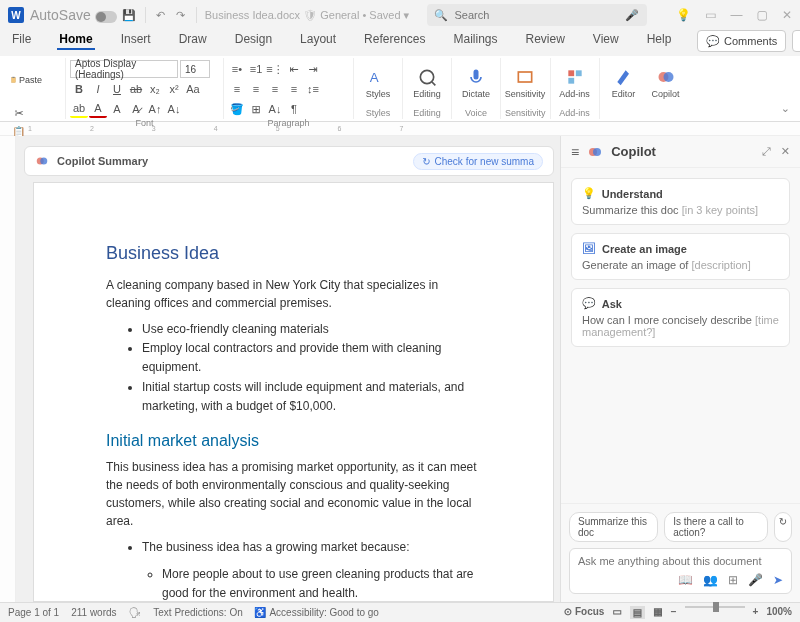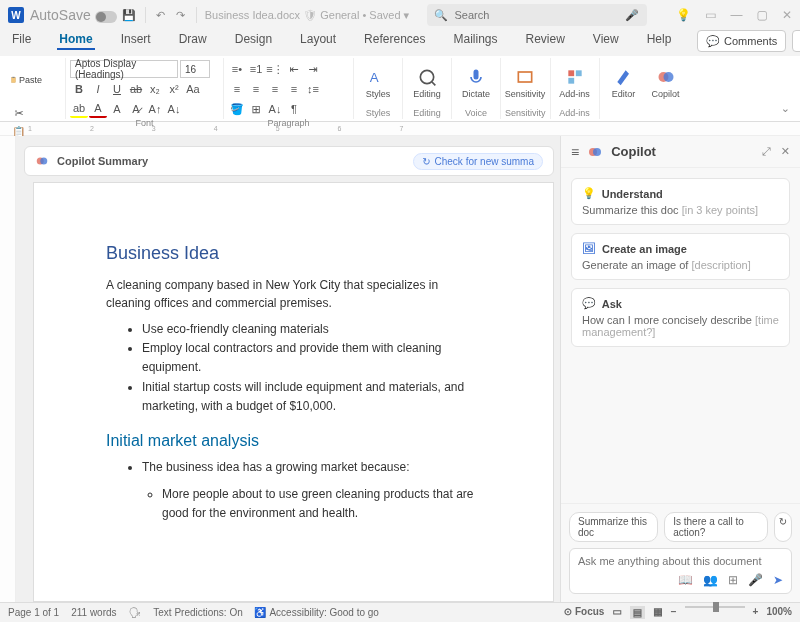--- a/index.html
+++ b/index.html
@@ -11,21 +11,21 @@
 .toggle::after { content:''; position:absolute; width:10px; height:10px; background:#888; border-radius:50%; top:1px; left:1px; }
 .tb-icon { width:14px; height:14px; display:inline-flex; align-items:center; justify-content:center; color:#888; }
 .tb-sep { width:1px; height:16px; background:#ddd; margin:0 2px; }
 .doc-name { font-size:11px; color:#aaa; }
 .searchbox { flex:1; max-width:220px; height:22px; background:#e8e8e8; border-radius:4px; margin:0 auto; display:flex; align-items:center; padding:0 8px; color:#aaa; gap:6px; }
 .searchbox input { border:none; background:transparent; outline:none; font-size:11px; flex:1; }
 .win-controls { margin-left:auto; display:flex; gap:14px; color:#aaa; }
 .win-controls span { cursor:pointer; font-size:12px; }
 .menubar { height:26px; display:flex; align-items:flex-start; padding:0 10px; gap:24px; font-size:12px; background:#f3f3f3; }
 .menubar .tab { padding:2px 2px; color:#555; cursor:pointer; }
-.menubar .tab.active { color:#0369a1; border-bottom:2px solid #185abd; font-weight:600; }
+.menubar .tab.active { color:#000000; border-bottom:2px solid #185abd; font-weight:600; }
 .menubar .right { margin-left:auto; display:flex; gap:6px; align-items:center; }
 .btn-pill { height:22px; border:1px solid #ccc; border-radius:4px; padding:0 8px; display:flex; align-items:center; gap:4px; font-size:11px; background:#fff; cursor:pointer; }
 .btn-share { background:#185abd; color:#fff; border-color:#185abd; }
 .ribbon { background:#fff; border-bottom:1px solid #ddd; height:66px; display:flex; padding:2px 6px; }
 .rgroup { display:flex; flex-direction:column; border-right:1px solid #eee; padding:0 4px; }
 .rgroup .controls { flex:1; display:flex; align-items:center; gap:2px; flex-wrap:wrap; }
 .rgroup .label { font-size:9px; color:#888; text-align:center; padding-bottom:1px; }
 .rbtn { min-width:18px; height:18px; display:flex; align-items:center; justify-content:center; cursor:pointer; color:#555; border-radius:2px; font-size:11px; }
 .paste-big { width:32px; height:44px; display:flex; flex-direction:row; align-items:center; justify-content:center; font-size:9px; gap:2px; }
 .paste-big svg { width:18px; height:22px; }
@@ -300,20 +300,21 @@
     </div>
     <div class="page">
       <h1>Business Idea</h1>
       <p>A cleaning company based in New York City that specializes in cleaning offices and commercial premises.</p>
       <ul>
         <li>Use eco-friendly cleaning materials</li>
         <li>Employ local contractors and provide them with cleaning equipment.</li>
         <li>Initial startup costs will include equipment and materials, and marketing, with a budget of $10,000.</li>
       </ul>
       <h2>Initial market analysis</h2>
+      <p>This business idea has a promising market opportunity, as it can meet the needs of both environmentally conscious and quality-seeking customers, while also creating social and economic value in the local area.</p>
       <ul>
         <li>The business idea has a growing market because:</li>
       </ul>
       <ul class="sub">
         <li>More people about to use green cleaning products that are good for the environment and health.</li>
 
       </ul>
 
     </div>
   </div>

